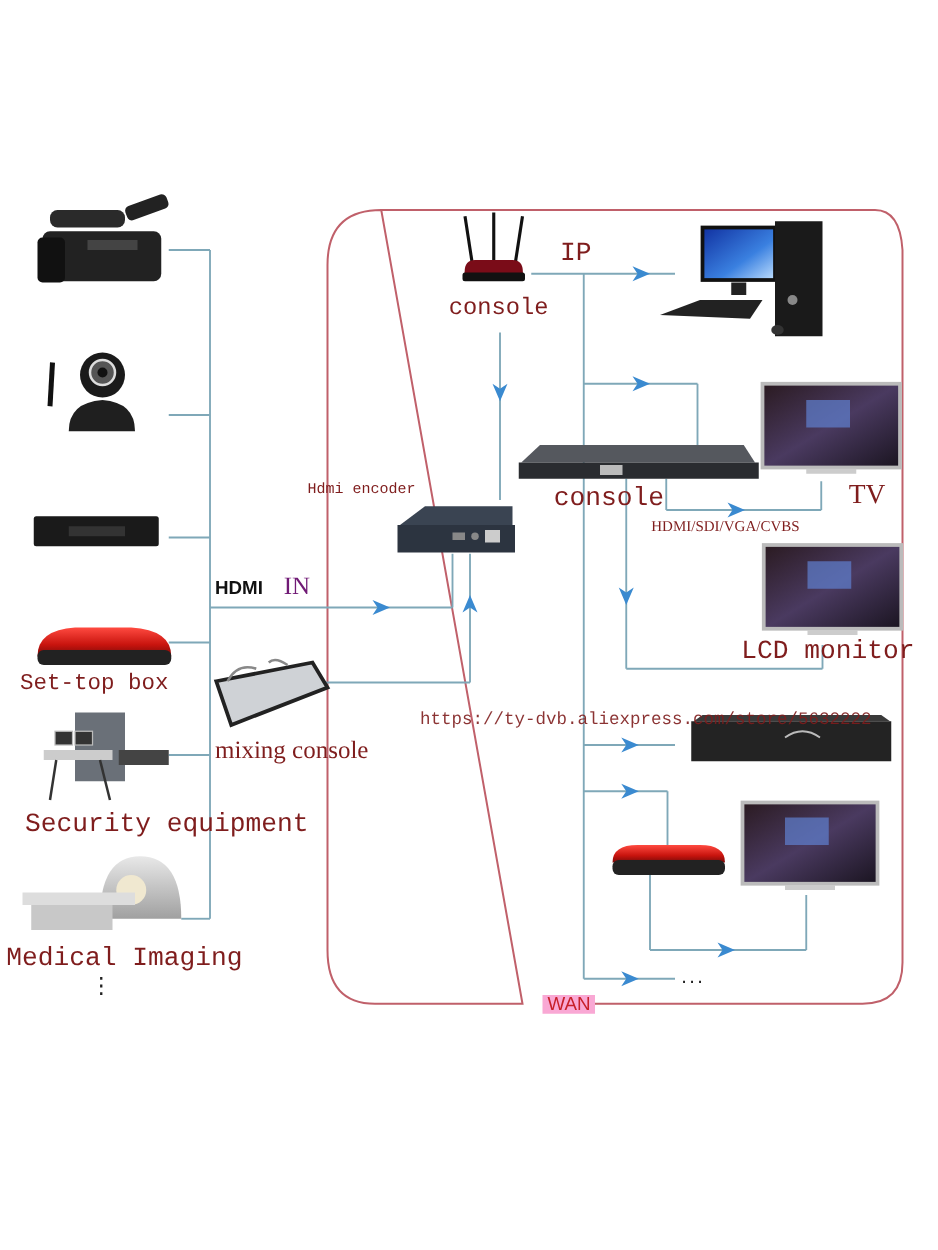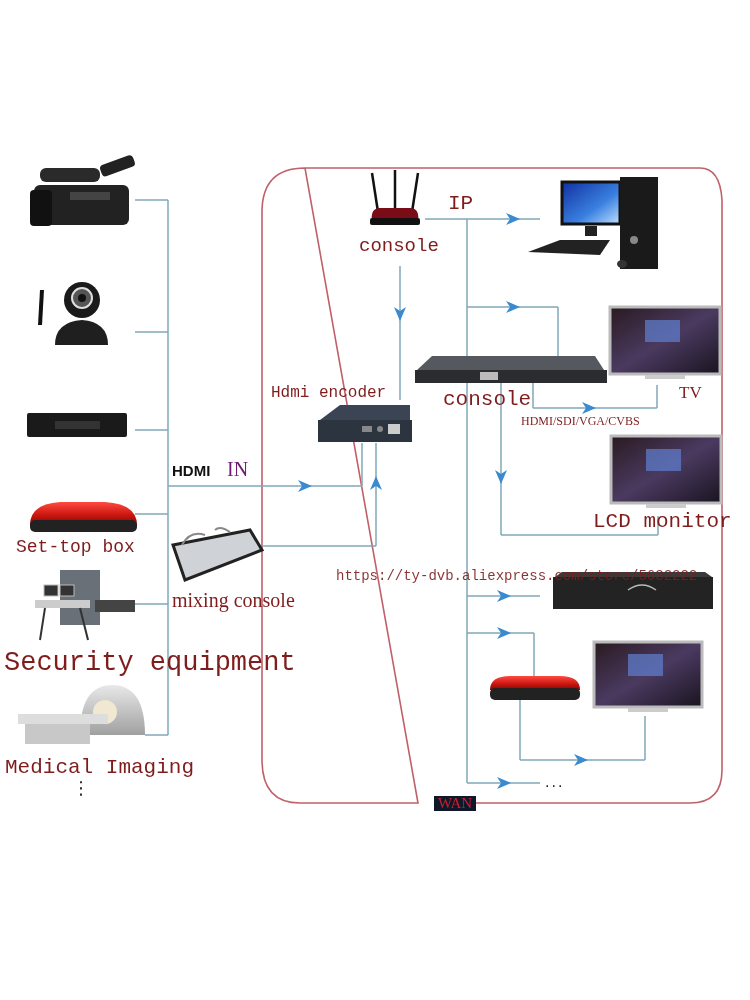--- a/index.html
+++ b/index.html
@@ -197,35 +197,35 @@
   </g>
 
   <g>
     <rect x="594" y="642" width="108" height="65" fill="url(#screenGrad)" stroke="#bbb" stroke-width="3"></rect>
     <rect x="628" y="654" width="35" height="22" fill="#6080d0" opacity="0.7"></rect>
     <rect x="628" y="708" width="40" height="4" fill="#ccc"></rect>
   </g>
 </svg>
 
 <div class="lbl" style="left:16px; top:538px; font-size:18px;">Set-top box</div>
-<div class="lbl" style="left:4px; top:650px; font-size:27px;">Security equipment</div>
+<div class="lbl" style="left:20px; top:650px; font-size:21px;">Security equipment</div>
 <div class="lbl" style="left:5px; top:757px; font-size:21px;">Medical Imaging</div>
 <div class="lbl-sans" style="left:72px; top:782px; font-size:18px; color:#222; line-height:0.7;">⋮</div>
 
 <div class="lbl-sans" style="left:172px; top:463px; font-size:15px; font-weight:bold; color:#111;">HDMI</div>
 <div class="lbl" style="left:227px; top:459px; font-size:20px; color:#701a75; font-family:'Liberation Serif', serif;">IN</div>
 
 <div class="lbl" style="left:172px; top:590px; font-size:20px; font-family:'Liberation Serif', serif;">mixing console</div>
 
 <div class="lbl" style="left:359px; top:237px; font-size:19px;">console</div>
 <div class="lbl" style="left:448px; top:193px; font-size:21px;">IP</div>
 
-<div class="lbl" style="left:246px; top:385px; font-size:16px;margin-left:25px;">Hdmi encoder</div>
+<div class="lbl" style="left:246px; top:385px; font-size:12px;">Hdmi encoder</div>
 <div class="lbl" style="left:443px; top:389px; font-size:21px;">console</div>
 
-<div class="lbl" style="left:679px; top:384px; font-size:17px; font-family:'Liberation Serif', serif;">TV</div>
+<div class="lbl" style="left:679px; top:384px; font-size:22px; font-family:'Liberation Serif', serif;">TV</div>
 <div class="lbl" style="left:521px; top:415px; font-size:12px; font-family:'Liberation Serif', serif;">HDMI/SDI/VGA/CVBS</div>
 <div class="lbl" style="left:593px; top:511px; font-size:21px;">LCD monitor</div>
 
 <div class="lbl" style="left:336px; top:569px; font-size:14px; opacity:0.9;">https://ty-dvb.aliexpress.com/store/5632222</div>
 
-<div class="lbl-sans" style="left:434px; top:796px; font-size:15px; color:#c8202a; background:#0f172a; padding:0 4px;font-family:Liberation Serif, serif;">WAN</div>
+<div class="lbl-sans" style="left:434px; top:796px; font-size:15px; color:#c8202a; background:#f9a8d4; padding:0 4px;">WAN</div>
 <div class="lbl-sans" style="left:545px; top:774px; font-size:16px; color:#222; letter-spacing:2px;">...</div>
 
 </body></html>

